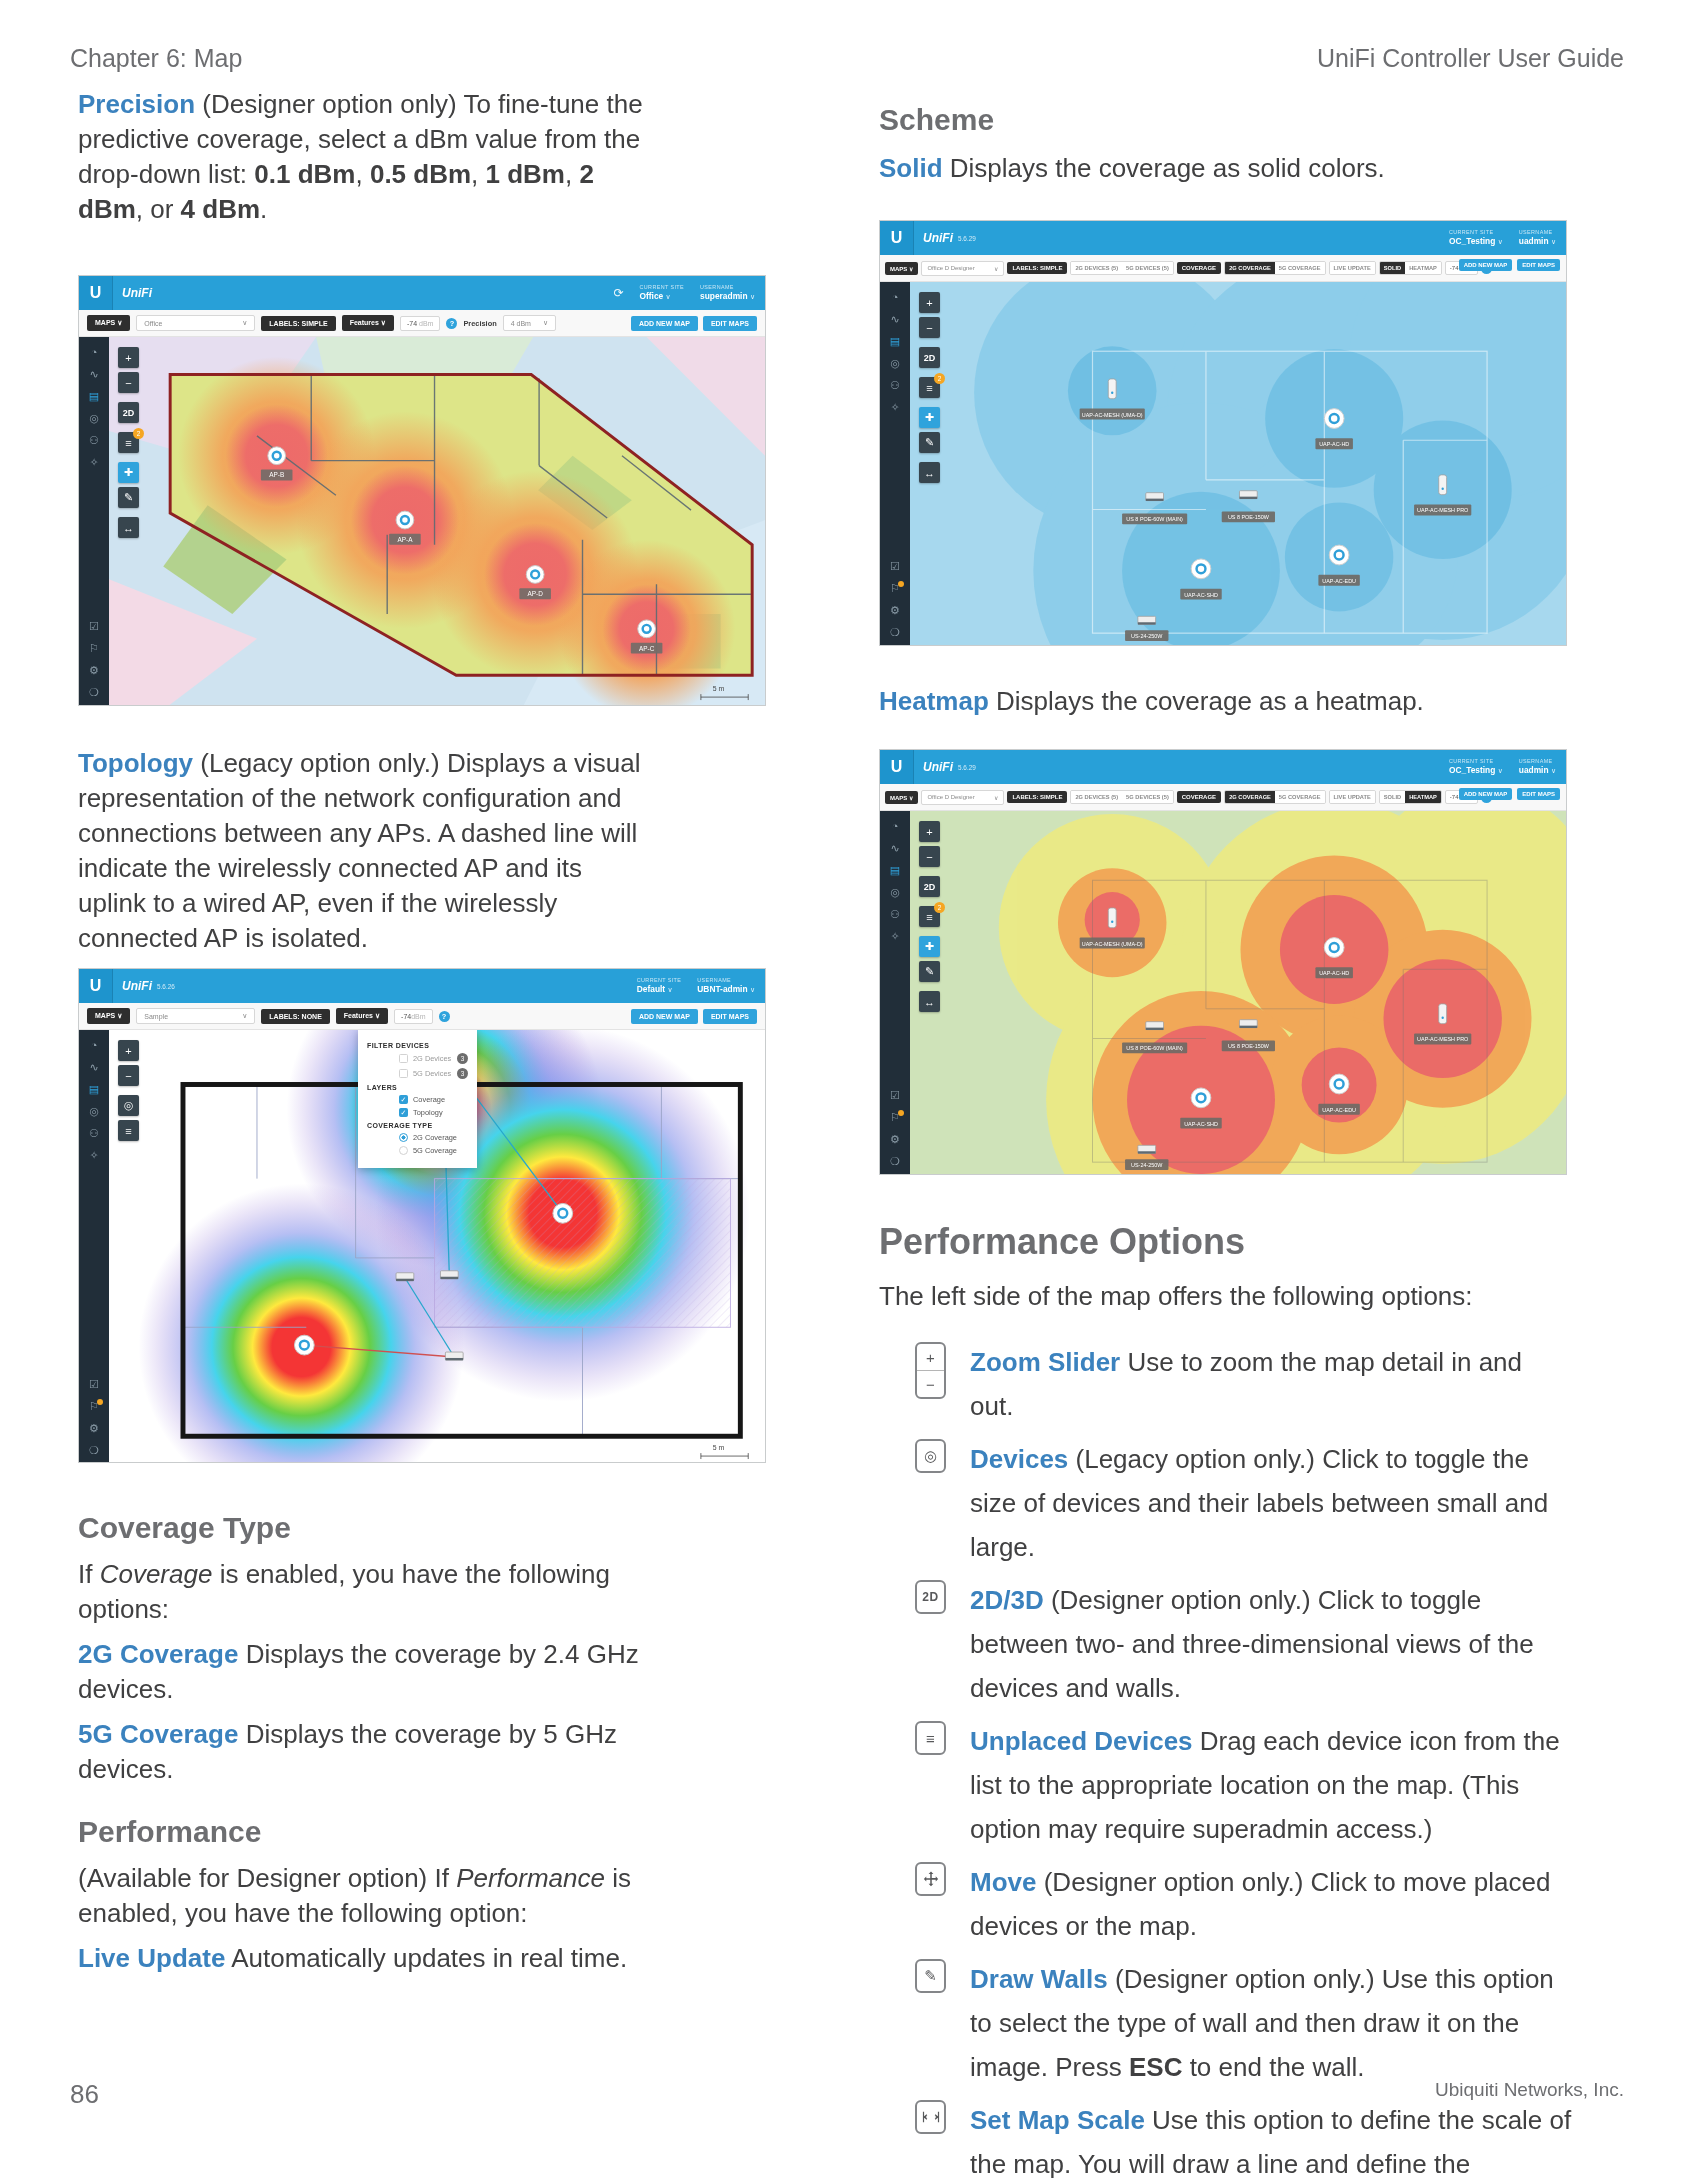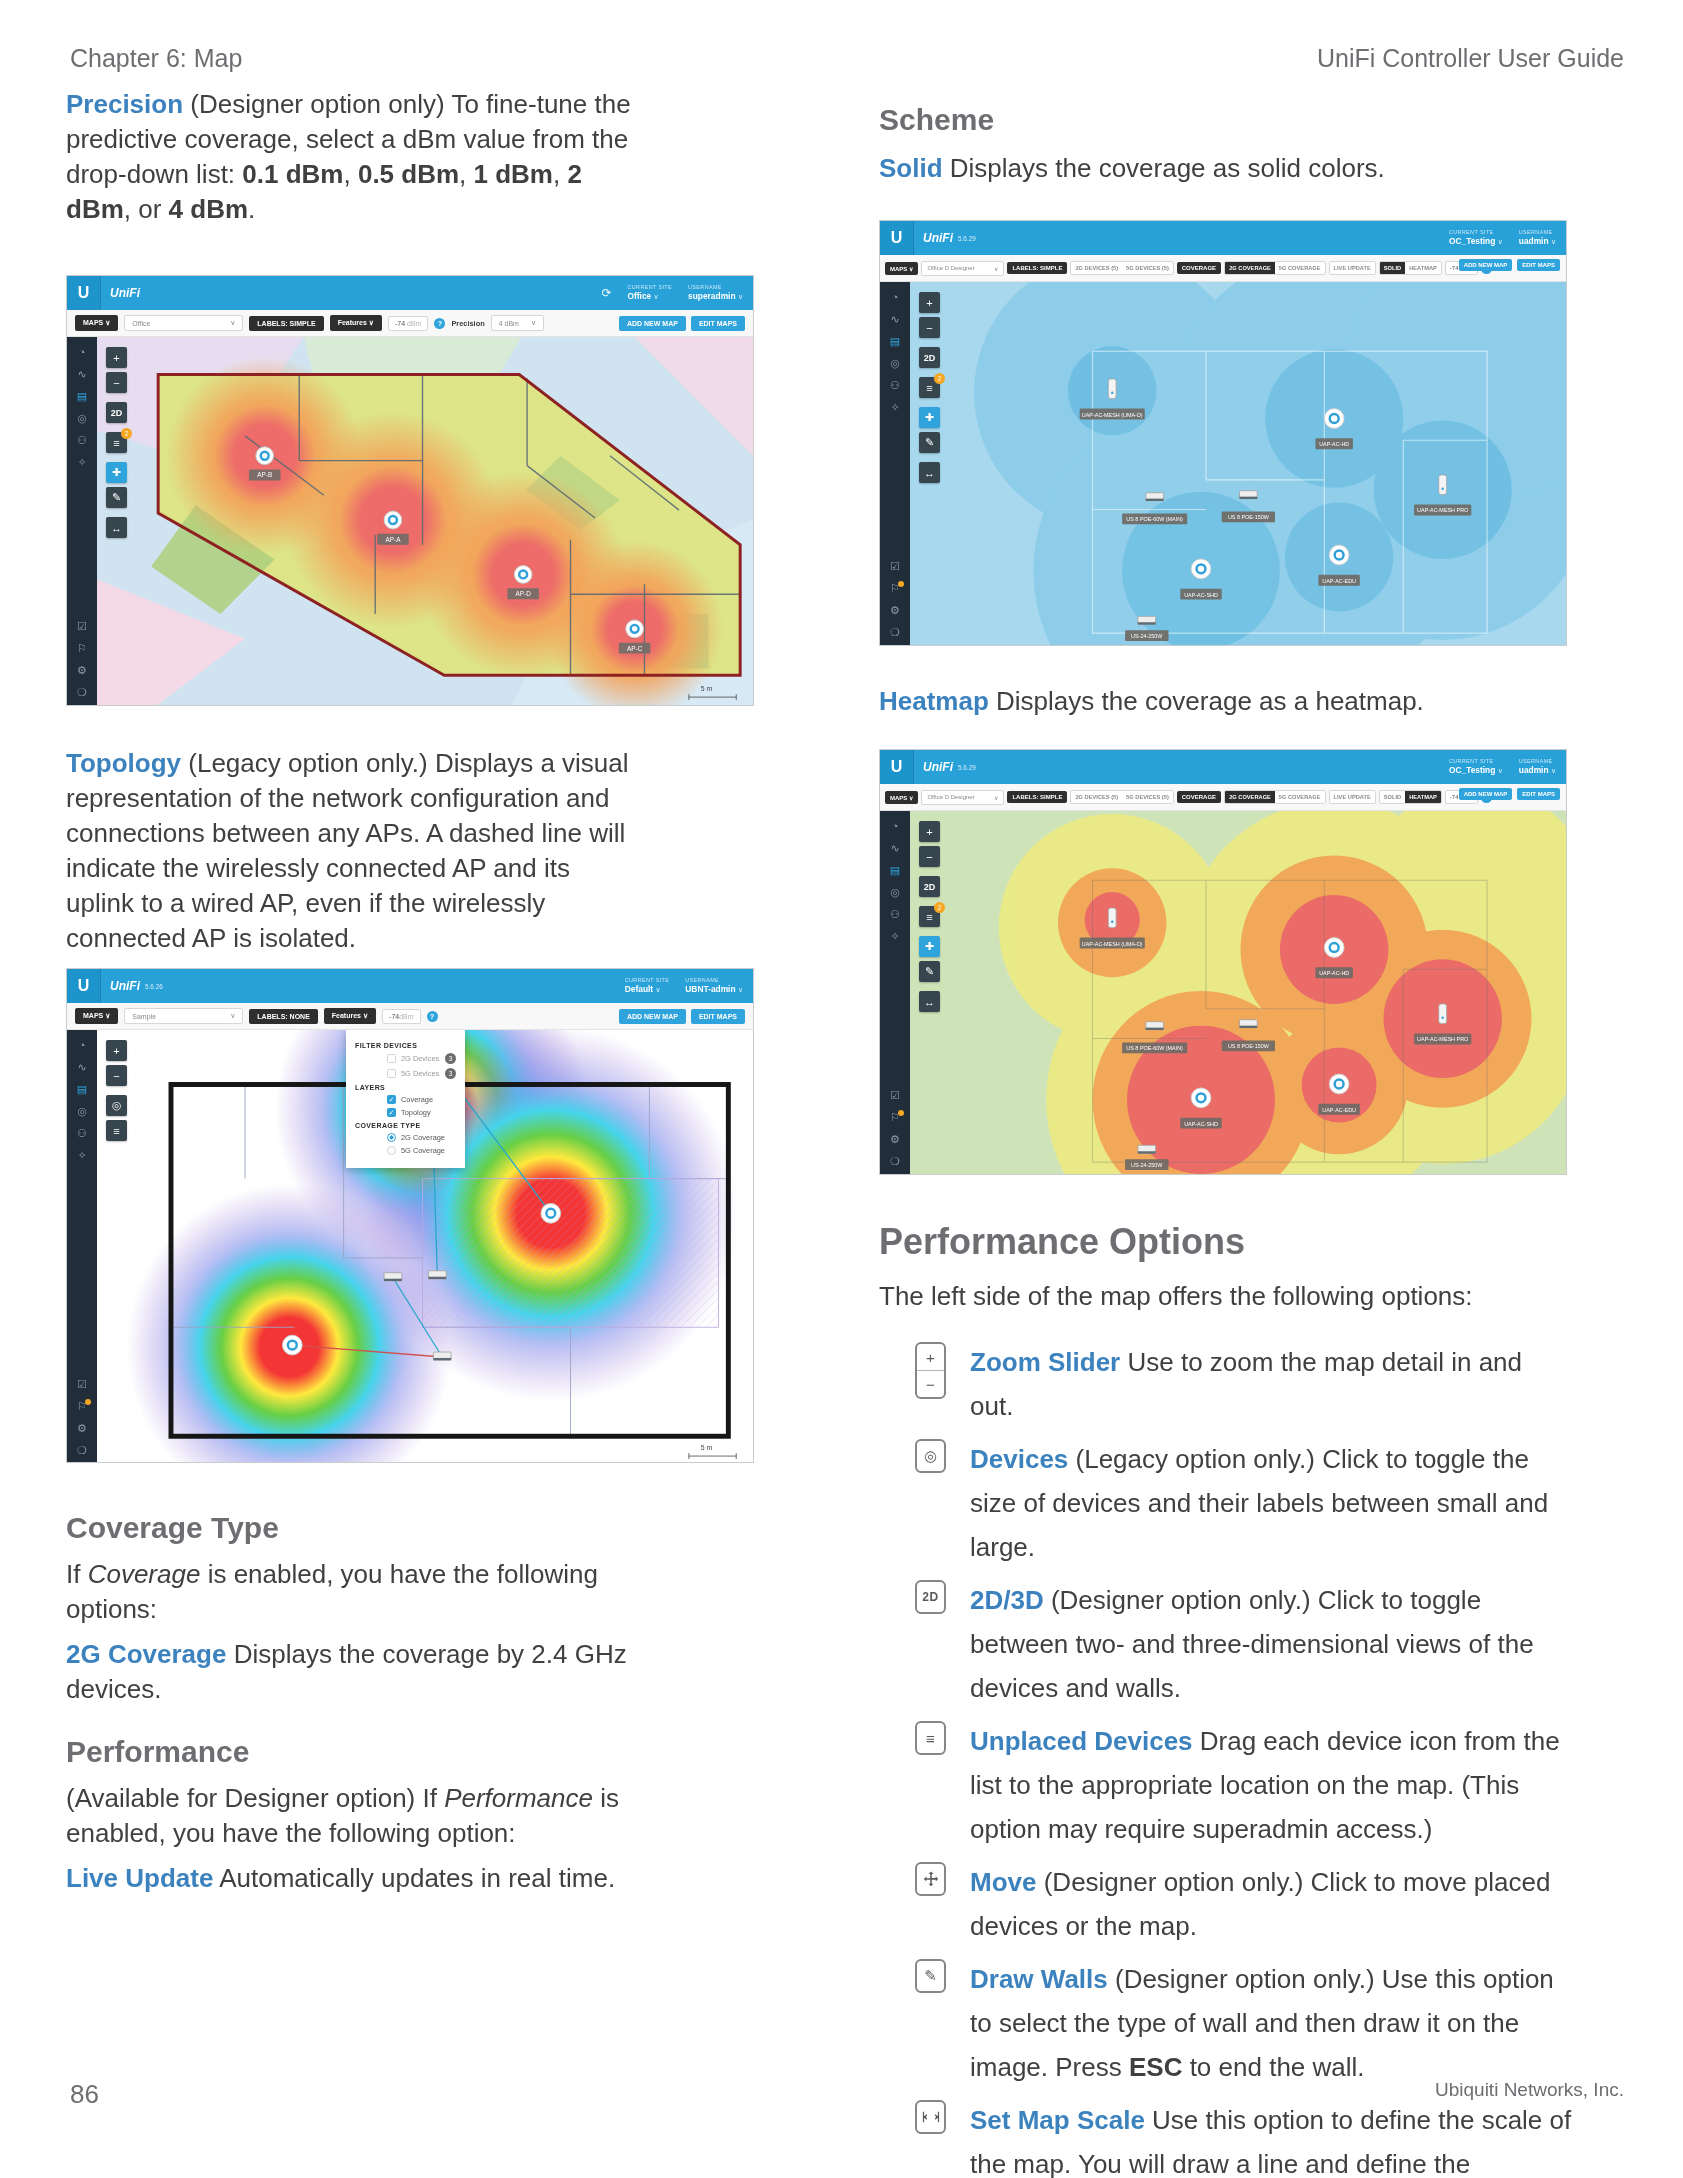--- a/index.html
+++ b/index.html
@@ -7,21 +7,21 @@
   .page { position:relative; width:1683px; height:2178px; background:#ffffff; margin:0 auto; overflow:hidden;
           font-family:"Liberation Sans", sans-serif; color:#404041; }
 
   
   .doc-header { position:absolute; top:44px; left:70px; right:59px; display:flex; justify-content:space-between;
                 font-size:25px; color:#6d6e71; }
   .doc-footer-left { position:absolute; top:2079px; left:70px; font-size:26px; color:#6d6e71; }
   .doc-footer-right { position:absolute; top:2079px; right:59px; font-size:19px; color:#6d6e71; }
 
   .col { position:absolute; top:87px; }
-  .col-left { left:66px; width:693px; }
+  .col-left { left:78px; width:693px; }
   .col-right { left:879px; width:693px; }
 
   p.body { font-size:26px; line-height:35px; color:#404041; }
   .w-left { width:569px; }
   .w-right { width:653px; }
   .term { color:#3b82be; font-weight:bold; }
   i.it { font-style:italic; }
   b.bd { font-weight:bold; }
   h2.sec { font-size:30px; font-weight:bold; color:#6d6e71; }
   h1.big { font-size:36px; font-weight:bold; color:#6d6e71; }
@@ -411,20 +411,23 @@
       </div>
     </div>
 
     <h2 class="sec mb48">Coverage Type</h2>
     <p class="body w-left mb12">
       <span>If </span><i class="it">Coverage</i><span> is enabled, you have the following options:</span>
     </p>
     <p class="body w-left mb10">
       <span class="term">2G Coverage</span><span> Displays the coverage by 2.4 GHz devices.</span>
     </p>
+    <p class="body w-left mb10">
+      <span class="term">5G Coverage</span><span> Displays the coverage by 5 GHz devices.</span>
+    </p>
     <h2 class="sec" style="margin-top:28px;">Performance</h2>
     <p class="body w-left mb12">
       <span>(Available for Designer option) If </span><i class="it">Performance</i><span> is enabled, you have the following option:</span>
     </p>
     <p class="body w-left mb10">
       <span class="term">Live Update</span><span> Automatically updates in real time.</span>
     </p>
   </div>
 
   <div class="col col-right">

